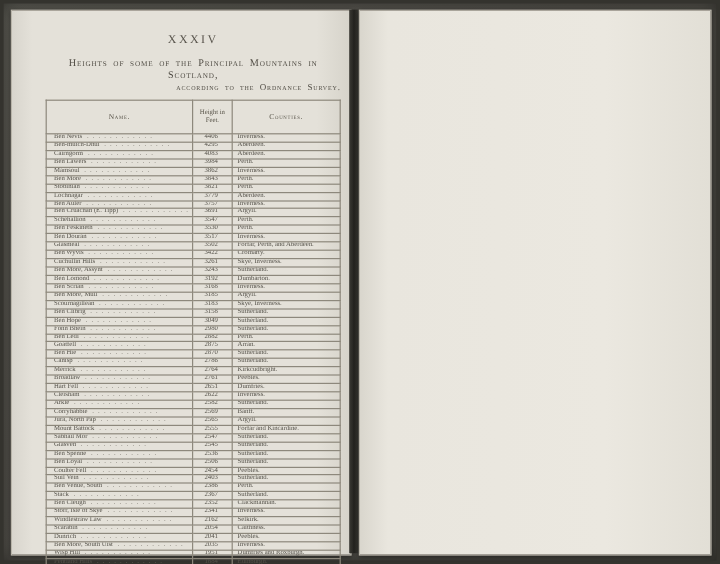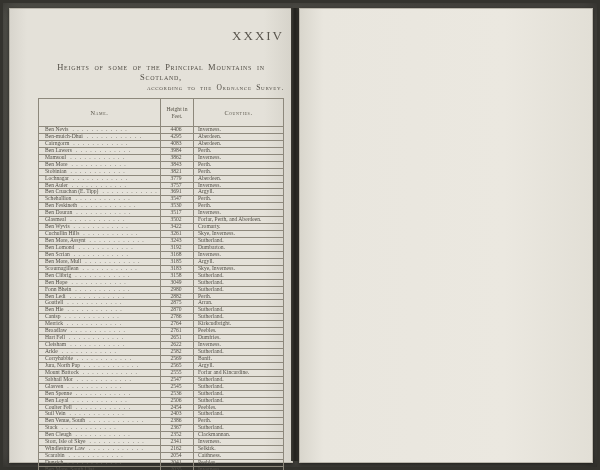--- a/index.html
+++ b/index.html
@@ -29,27 +29,27 @@
   .gap{
     position:absolute;top:8px;left:291px;width:8px;height:453px;
     background:linear-gradient(90deg,#3b3a34,#23221e,#3b3a34);
   }
   .content{
     position:relative;height:100%;
     padding:0 8px 0 28px;box-sizing:border-box;
     color:#504d46;
   }
   .pageno{
-    text-align:right;margin-top:19px;
-    font-size:13px;letter-spacing:2px;color:#5a564e;
+    text-align:center;margin-top:19px;
+    font-size:10px;letter-spacing:2px;color:#5a564e;
   }
   .title{
     text-align:center;font-variant:small-caps;color:#524e46;
   }
-  .title-1{margin-top:18px;font-size:8.5px;letter-spacing:.7px;word-spacing:2px;}
+  .title-1{margin-top:8px;font-size:8.5px;letter-spacing:.7px;word-spacing:2px;}
   .title-2{margin-top:1px;font-size:7.5px;letter-spacing:.7px;word-spacing:2px;text-align:right;}
   table.mtns{
     margin-top:6px;width:245px;table-layout:fixed;
     border-collapse:collapse;color:#55524a;
   }
   table.mtns, table.mtns td, table.mtns th{
     border:1px solid #8d887c;
   }
   table.mtns{border-bottom:3px double #8d887c;}
   th{

